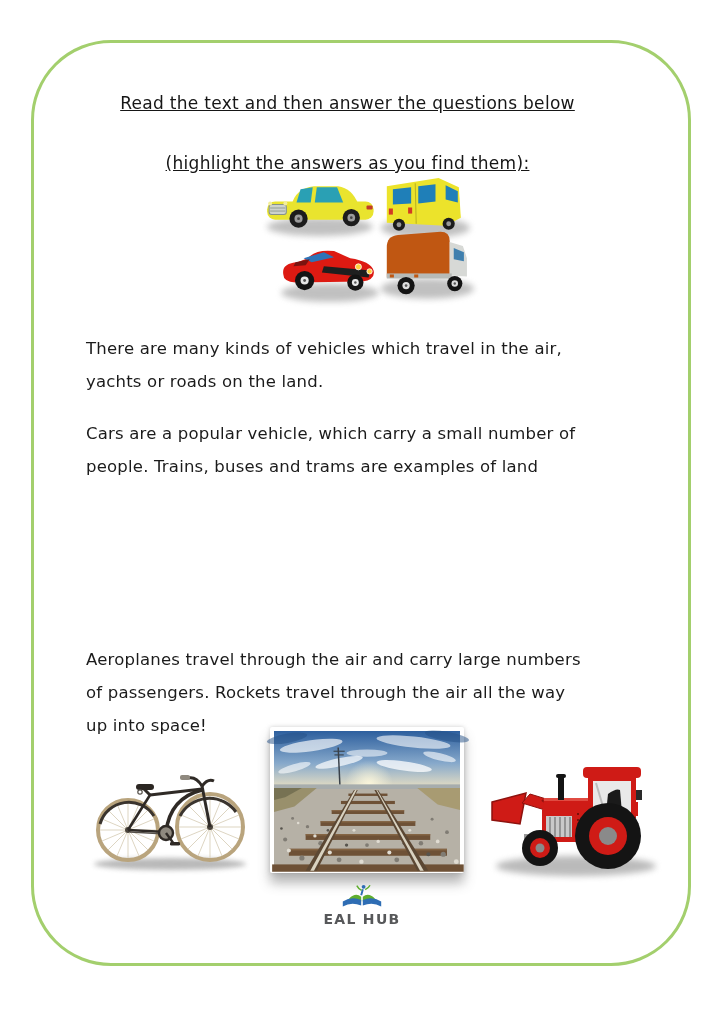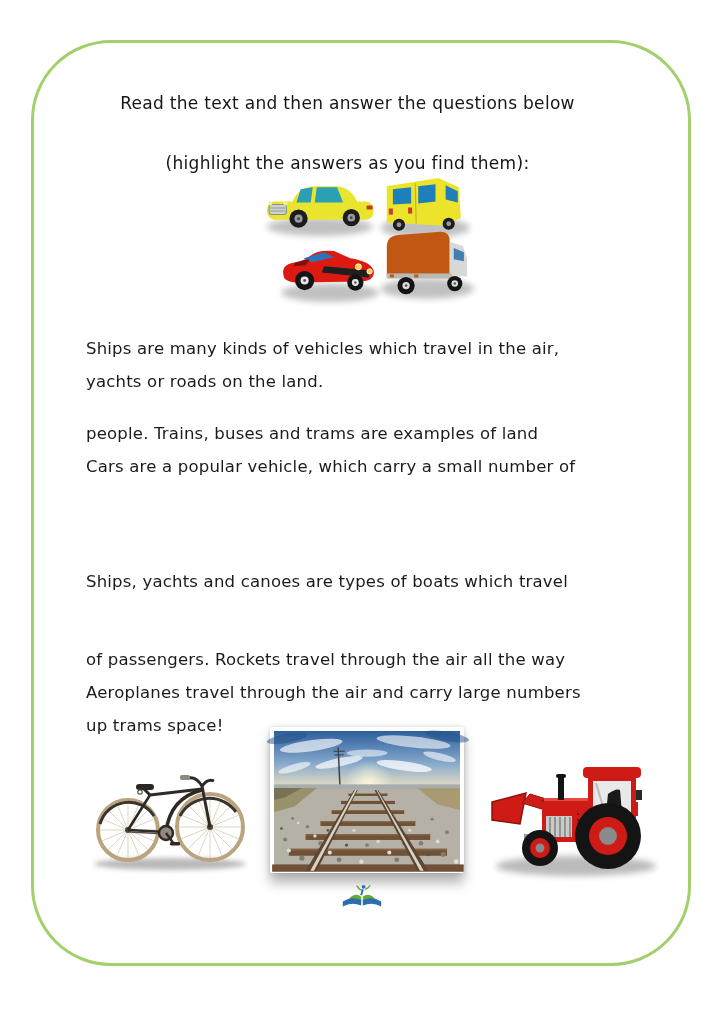--- a/index.html
+++ b/index.html
@@ -7,21 +7,21 @@
     width:724px;height:1024px;position:relative;background:#ffffff;
     font-family:"DejaVu Sans","Liberation Sans",sans-serif;
     color:#1e1e1e;overflow:hidden;
   }
   .frame{
     position:absolute;left:31px;top:40px;width:654px;height:920px;
     border:3px solid #a3cf6d;border-radius:80px;
   }
   .heading{
     position:absolute;left:0;width:695px;text-align:center;
-    font-size:17px;letter-spacing:.3px;color:#161616;white-space:nowrap;
+    font-size:17px;letter-spacing:.3px;color:#161616;white-space:nowrap;text-decoration:underline;
   }
   .h1{top:93px;}
   .h2{top:142px;margin-top:11px;}
   .para{position:absolute;left:86px;font-size:16.5px;letter-spacing:.2px;color:#1b1b1b;}
   .para .line{white-space:nowrap;line-height:33px;height:33px;}
   .p1{top:332px;}
   .p2{top:417px;}
   .p3{top:565px;}
   .p4{top:643px;}
   .vehicles{position:absolute;left:256px;top:173px;width:220px;height:140px;}
@@ -122,34 +122,33 @@
         <circle cx="147" cy="111" r="3.6" fill="#dddddd"></circle>
         <circle cx="147" cy="111" r="1.3" fill="#555"></circle>
       <circle cx="195" cy="109" r="7.5" fill="#141414"></circle>
         <circle cx="195" cy="109" r="3.2" fill="#dddddd"></circle>
         <circle cx="195" cy="109" r="1.2" fill="#555"></circle>
     </g>
   </svg>
 </div>
 
 <div class="para p1">
-  <div class="line">Ships are many kinds of vehicles which travel in the air,</div>
+  <div class="line">There are many kinds of vehicles which travel in the air,</div>
   <div class="line">yachts or roads on the land.</div>
 </div>
 <div class="para p2">
+  <div class="line">Cars are a popular vehicle, which carry a small number of</div>
   <div class="line">people. Trains, buses and trams are examples of land</div>
-  <div class="line">Cars are a popular vehicle, which carry a small number of</div>
 </div>
 <div class="para p3">
-  <div class="line">Ships, yachts and canoes are types of boats which travel</div>
 </div>
 <div class="para p4">
+  <div class="line">Aeroplanes travel through the air and carry large numbers</div>
   <div class="line">of passengers. Rockets travel through the air all the way</div>
-  <div class="line">Aeroplanes travel through the air and carry large numbers</div>
-  <div class="line">up trams space!</div>
+  <div class="line">up into space!</div>
 </div>
 
 <div class="bicycle">
   <svg viewBox="0 0 172 120" width="172" height="120">
     <defs>
         <filter id="b2" x="-50%" y="-50%" width="200%" height="200%">
           <feGaussianBlur stdDeviation="2.6"></feGaussianBlur>
         </filter>
       </defs>
     <ellipse cx="86" cy="108" rx="76" ry="6" fill="#8a8a8a" opacity="0.6" filter="url(#b2)"></ellipse>
@@ -394,13 +393,14 @@
     <path d="M31,8.5 Q30,12.5 29,16" stroke="#2e6db4" stroke-width="2.4" fill="none"></path>
     <path d="M29.5,10 Q25.5,8 23.5,4" stroke="#5fae2d" stroke-width="1.8" fill="none"></path>
     <path d="M34,9 Q38,7.5 40,3.5" stroke="#5fae2d" stroke-width="1.8" fill="none"></path>
 
     <path d="M14,20 Q22,12 29,18 L29,24 Q21,18 14,25 Z" fill="#5fae2d"></path>
     <path d="M46,20 Q38,12 31,18 L31,24 Q39,18 46,25 Z" fill="#5fae2d"></path>
 
     <path d="M6,24 Q17,17 29,22 L29,29 Q17,24 6,30 Z" fill="#2e6db4"></path>
     <path d="M54,24 Q43,17 31,22 L31,29 Q43,24 54,30 Z" fill="#2e6db4"></path>
   </svg>
+  <div class="logo-text">EAL HUB</div>
 </div>
 
 </body></html>

